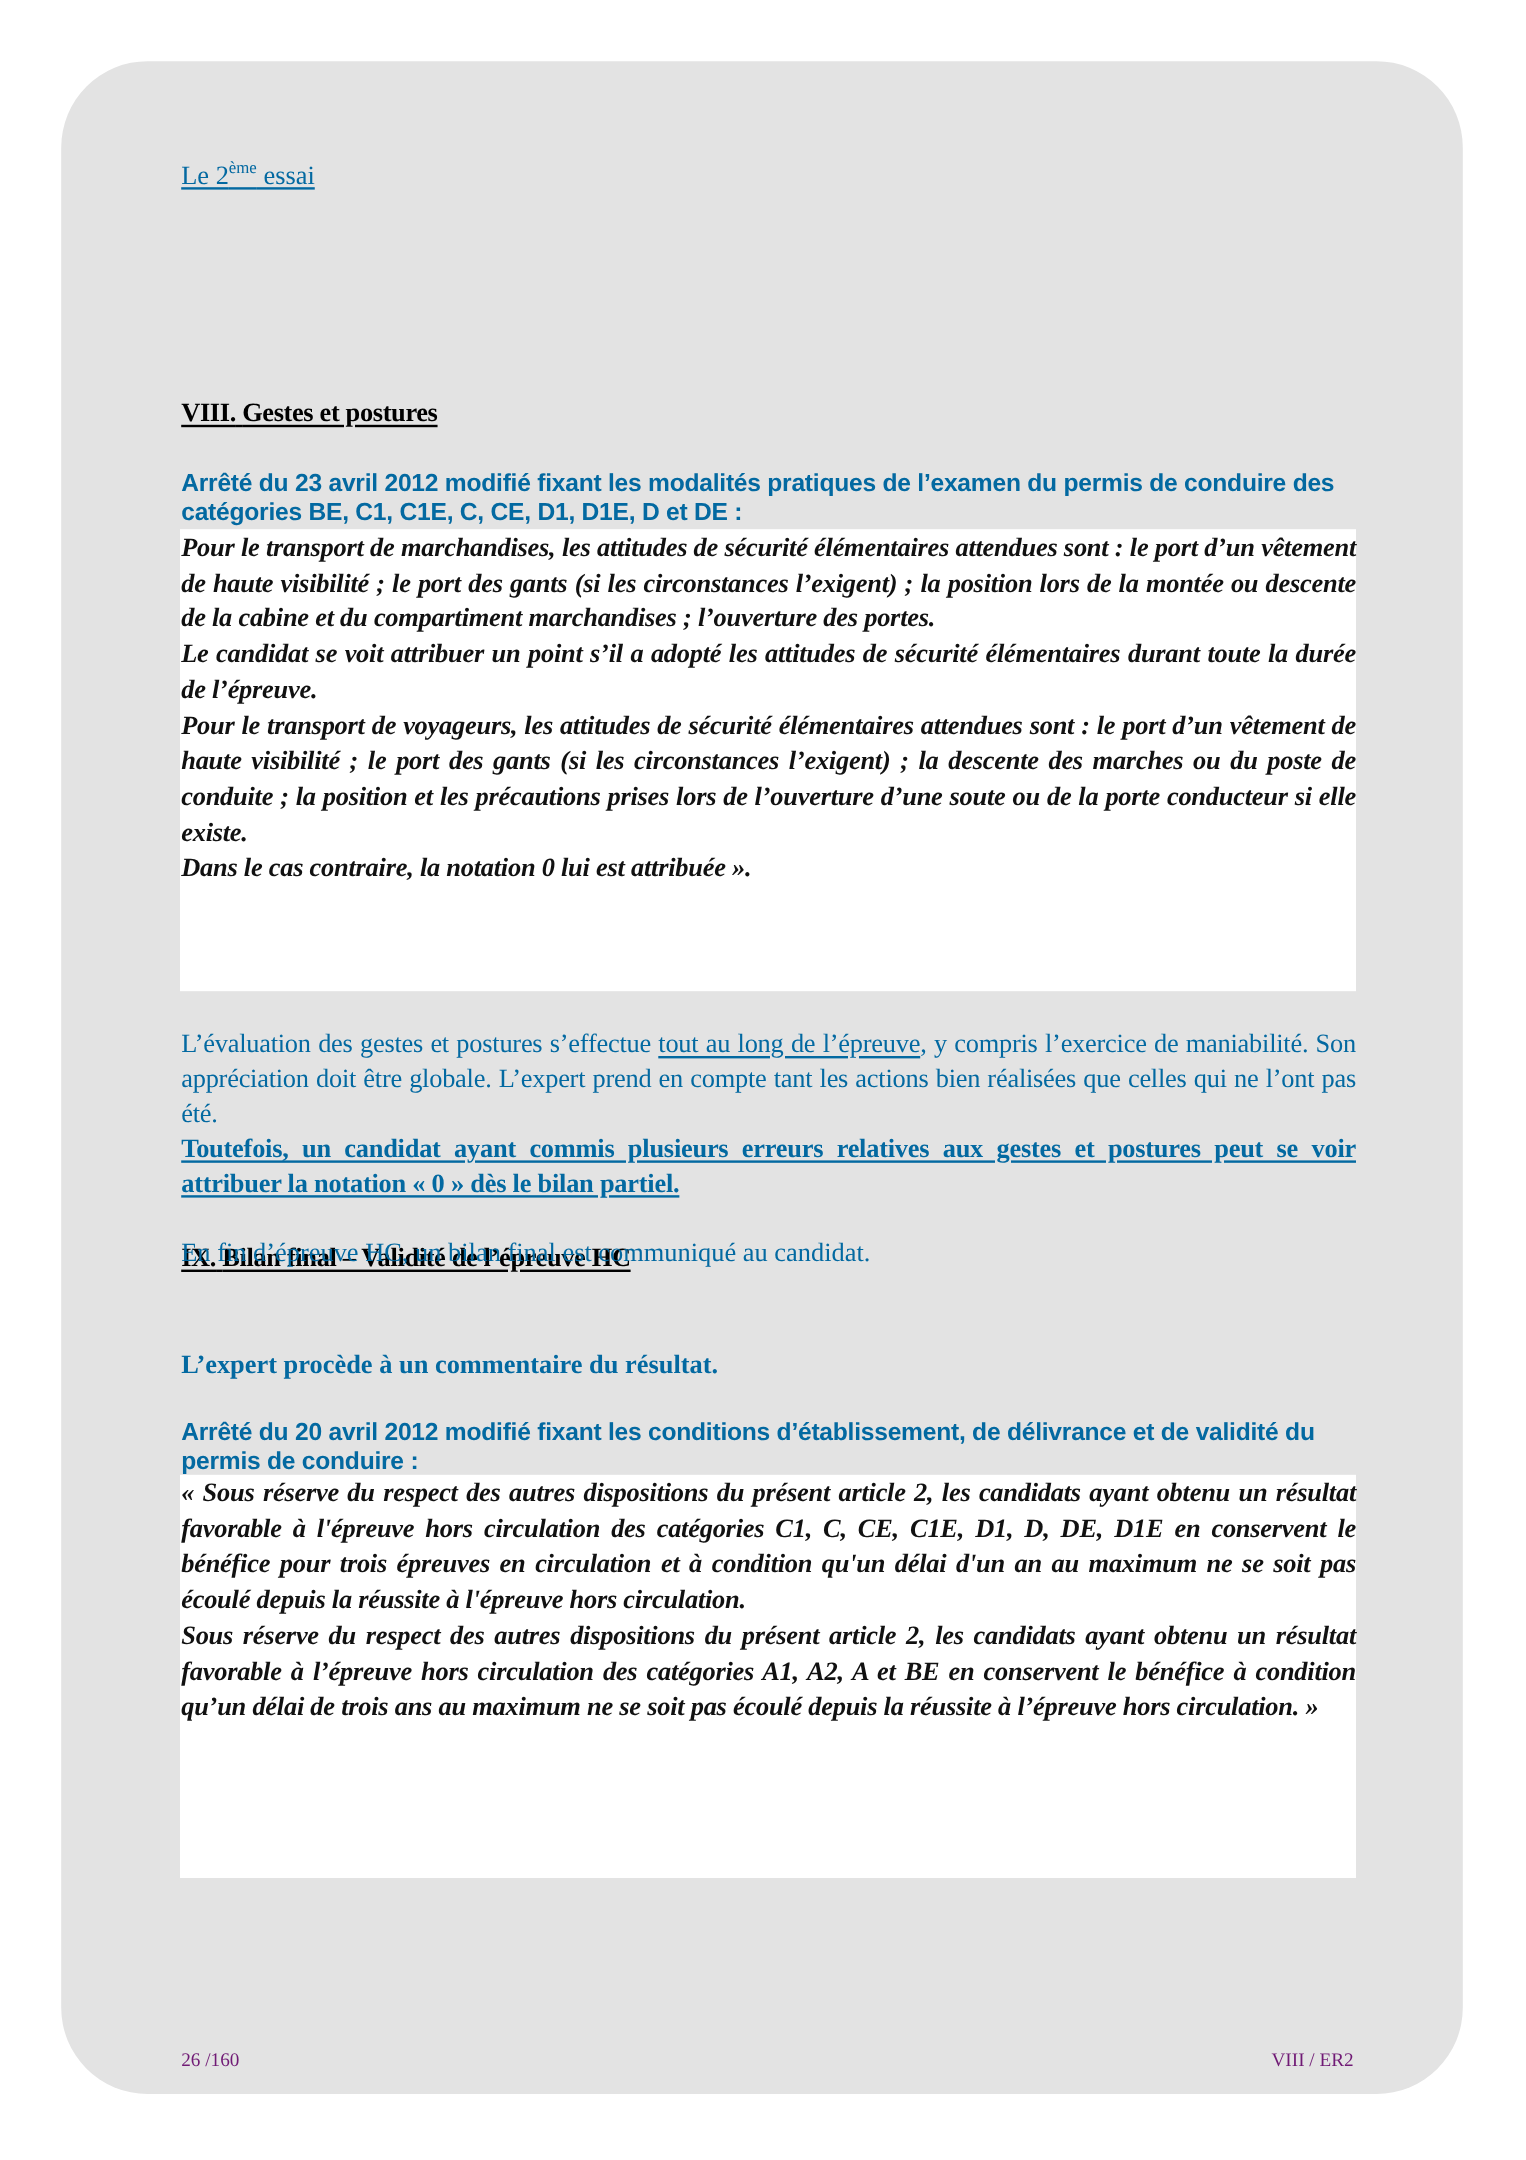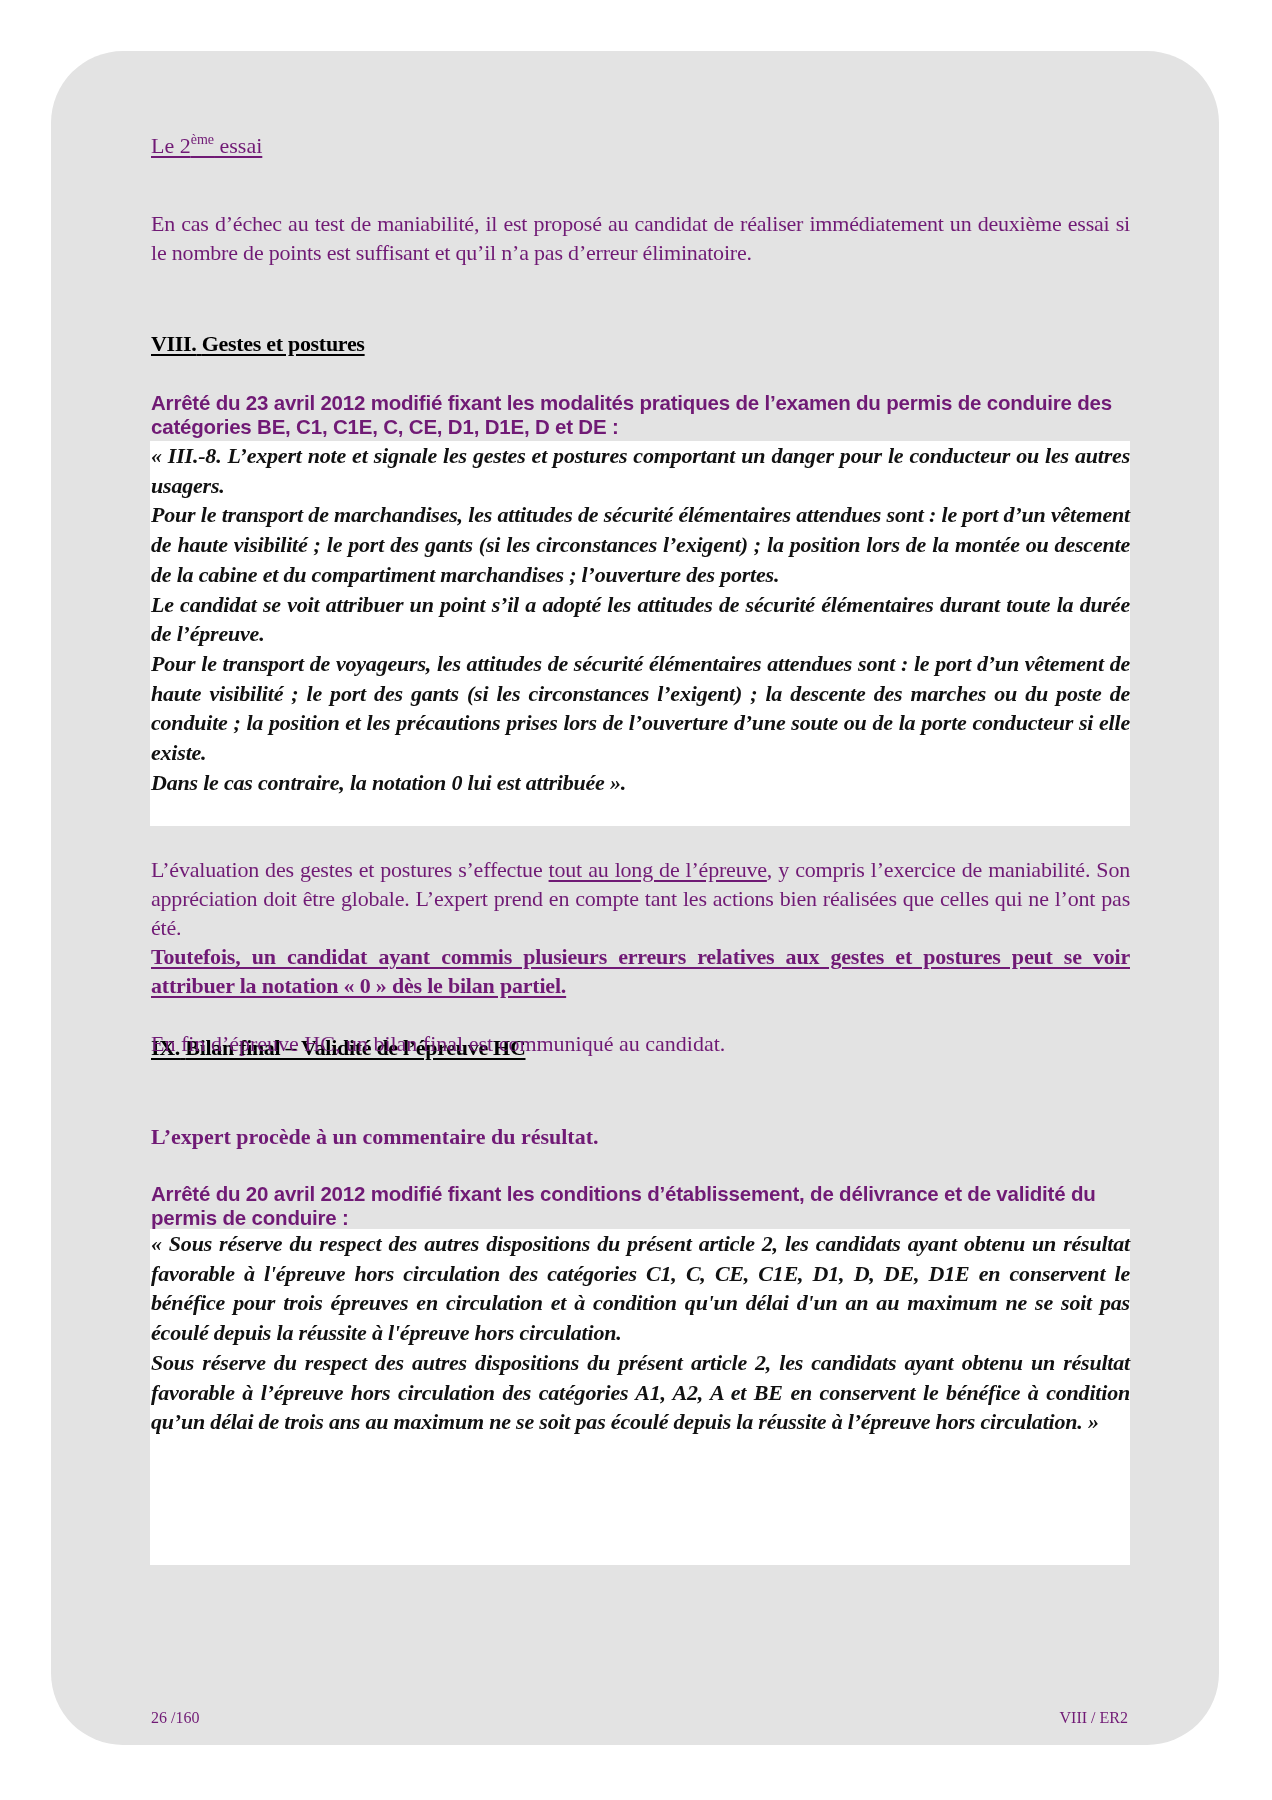--- a/index.html
+++ b/index.html
@@ -1,21 +1,21 @@
 <!DOCTYPE html>
 <html><head>
 <meta charset="utf-8">
 <style>
   html, body { margin: 0; padding: 0; background: #ffffff; }
   body { width: 1272px; height: 1800px; position: relative; overflow: hidden; }
   .panel {
     position: absolute; left: 51px; top: 51px; width: 1168px; height: 1694px;
     background: #e3e3e3; border-radius: 72px;
   }
-  .abs { position: absolute; left: 151px; width: 979px; color: #701a75; }
+  .abs { position: absolute; left: 151px; width: 979px; color: #0369a1; }
   .serif { font-family: "Liberation Serif", "DejaVu Serif", serif; }
   .t22 { font-size: 22px; line-height: 29px; }
   .u { text-decoration: underline; text-underline-offset: 3px; }
   sup { font-size: 14px; line-height: 0; vertical-align: 9px; }
   .heading {
     font-family: "Liberation Serif", serif; font-size: 22px; font-weight: bold;
     color: #000000; text-decoration: underline; text-decoration-thickness: 2px; text-underline-offset: 3px;
     letter-spacing: -0.3px;
   }
   .arrete { font-family: "Liberation Sans", sans-serif; font-weight: bold; font-size: 20.5px; line-height: 24px; letter-spacing: -0.2px; }
@@ -32,31 +32,29 @@
   .footer { position: absolute; top: 1709px; font-family: "Liberation Serif", serif; font-size: 16px; color: #701a75; }
 </style>
 </head>
 <body>
 
 <div class="panel"></div>
 
 <div class="abs serif t22 u" style="top:131px;"><span>Le 2</span><sup>ème</sup><span> essai</span></div>
 
 <div class="abs serif t22 body-p" style="top:209px; letter-spacing:-0.2px;">
-  <p>En cas d’échec au test de maniabilité, il est proposé au candidat de réaliser immédiatement un deuxième essai si le nombre de points est suffisant et qu’il n’a pas d’erreur éliminatoire.</p>
 </div>
 
 <div class="abs heading" style="top:331px;">
   <span>VIII.</span> <span>Gestes et postures</span>
 </div>
 
 <div class="abs arrete" style="top:391px;">Arrêté du 23 avril 2012 modifié fixant les modalités pratiques de l’examen du permis de conduire des catégories BE, C1, C1E, C, CE, D1, D1E, D et DE :</div>
 
 <div class="quote" style="top:441px; height:385px;">
-  <p>« III.-8. L’expert note et signale les gestes et postures comportant un danger pour le conducteur ou les autres usagers.</p>
   <p>Pour le transport de marchandises, les attitudes de sécurité élémentaires attendues sont : le port d’un vêtement de haute visibilité ; le port des gants (si les circonstances l’exigent) ; la position lors de la montée ou descente de la cabine et du compartiment marchandises ; l’ouverture des portes.</p>
   <p>Le candidat se voit attribuer un point s’il a adopté les attitudes de sécurité élémentaires durant toute la durée de l’épreuve.</p>
   <p>Pour le transport de voyageurs, les attitudes de sécurité élémentaires attendues sont : le port d’un vêtement de haute visibilité ; le port des gants (si les circonstances l’exigent) ; la descente des marches ou du poste de conduite ; la position et les précautions prises lors de l’ouverture d’une soute ou de la porte conducteur si elle existe.</p>
   <p>Dans le cas contraire, la notation 0 lui est attribuée ».</p>
 </div>
 
 <div class="abs serif t22 body-p" style="top:855px; letter-spacing:-0.2px;">
   <p><span>L’évaluation des gestes et postures s’effectue </span><span class="u">tout au long de l’épreuve</span><span>, y compris l’exercice de maniabilité. Son appréciation doit être globale. L’expert prend en compte tant les actions bien réalisées que celles qui ne l’ont pas été.</span></p>
   <p class="strong-u">Toutefois, un candidat ayant commis plusieurs erreurs relatives aux gestes et postures peut se voir attribuer la notation « 0 » dès le bilan partiel.</p>
 </div>

